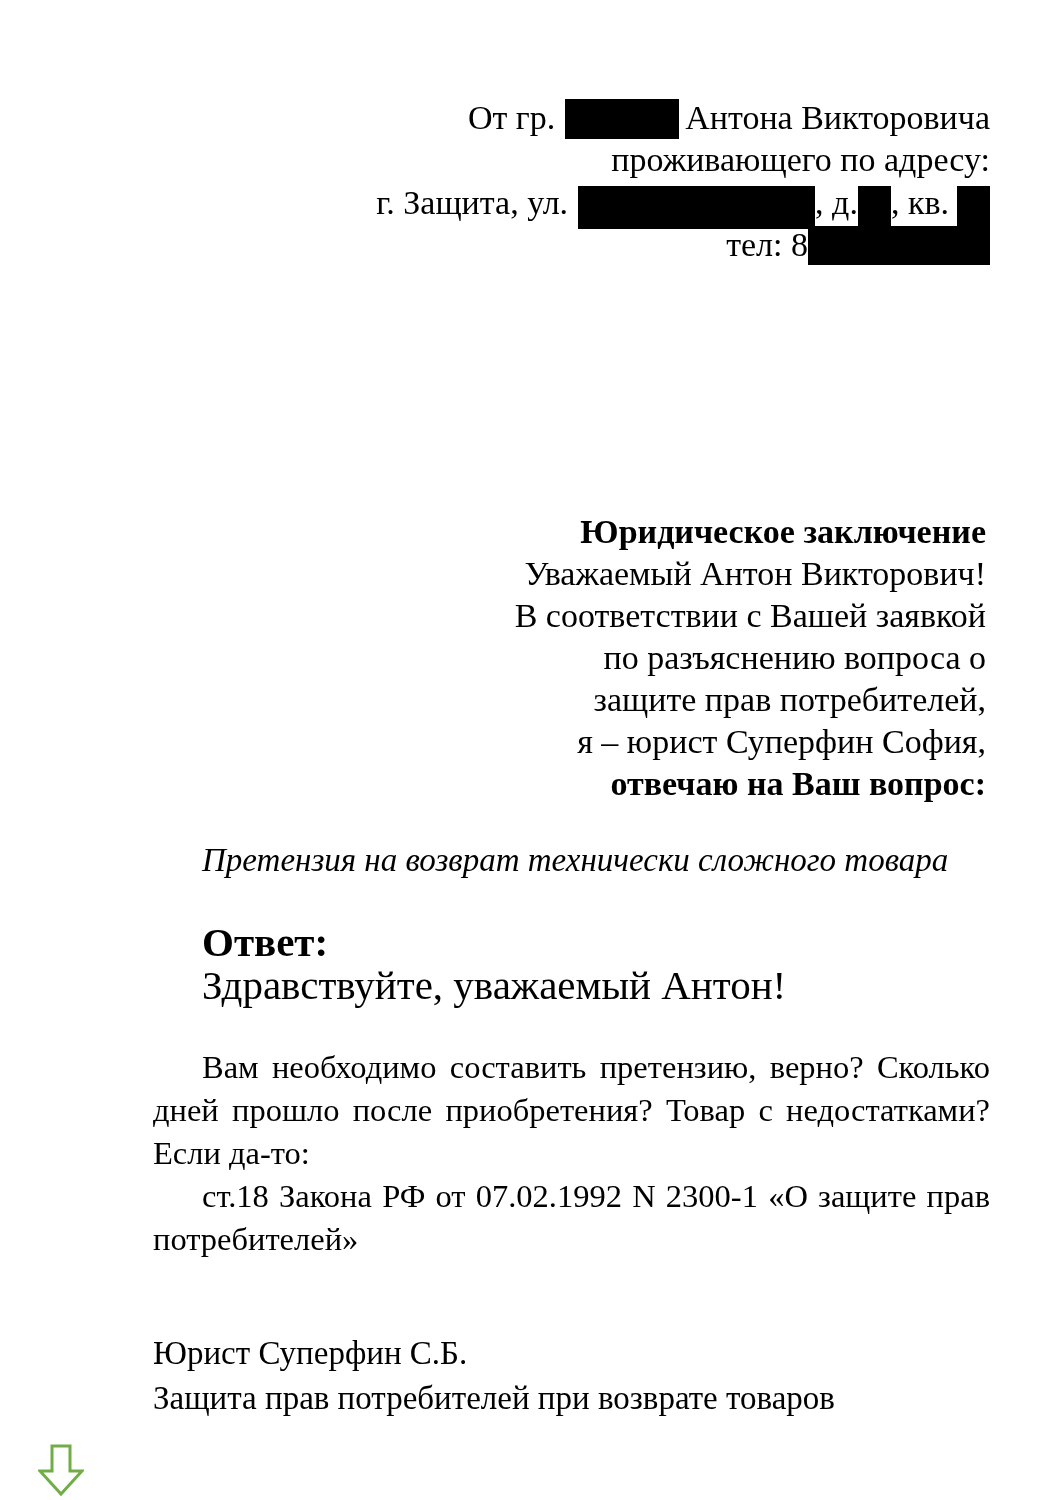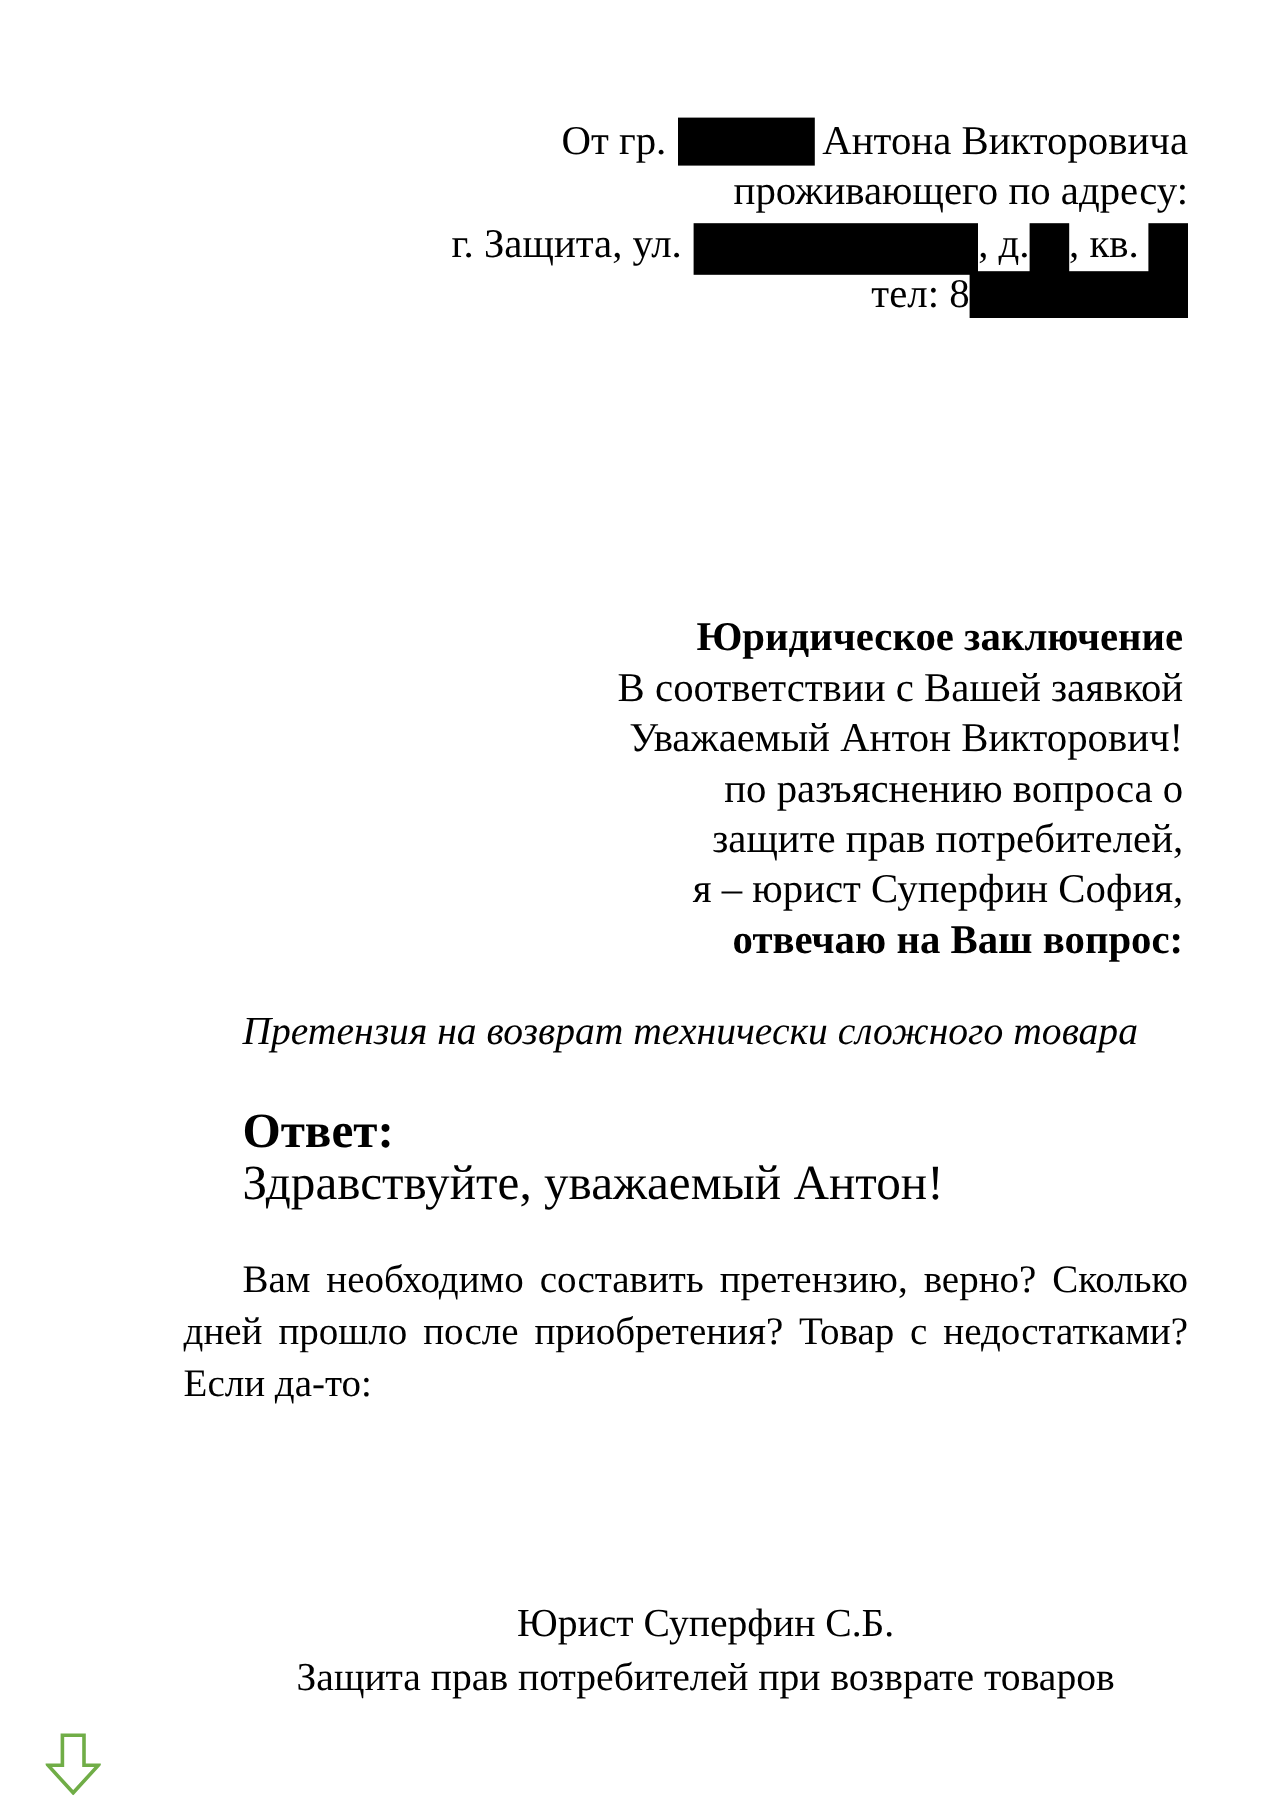--- a/index.html
+++ b/index.html
@@ -78,21 +78,20 @@
   }
   .paragraphs-block p { text-indent: 49px; margin: 0; }
   
   .footer-block {
     position: absolute;
     top: 1331px;
     left: 153px;
     width: 870px;
     font-size: 33px;
     line-height: 45px;
-    text-align: center;
   }
   
   .arrow-wrap {
     position: absolute;
     left: 38px;
     top: 1444px;
     width: 46px;
     height: 52px;
     cursor: pointer;
   }
@@ -113,37 +112,38 @@
     <div class="header-line">
       <span>г. Защита, ул.</span><span class="redact r-street"></span><span>, д.</span><span class="redact r-house"></span><span>, кв.</span><span class="redact r-apt"></span>
     </div>
     <div class="header-line">
       <span>тел: 8</span><span class="redact r-phone"></span>
     </div>
   </div>
 
   <div class="opinion-block">
     <div class="bold">Юридическое заключение</div>
+    <div>Уважаемый Антон Викторович!</div>
     <div>В соответствии с Вашей заявкой</div>
-    <div>Уважаемый Антон Викторович!</div>
     <div>по разъяснению вопроса о</div>
     <div>защите прав потребителей,</div>
     <div>я – юрист Суперфин София,</div>
     <div class="bold">отвечаю на Ваш вопрос:</div>
   </div>
 
   <div class="claim-block">Претензия на возврат технически сложного товара</div>
 
   <div class="answer-block">
     <div class="bold">Ответ:</div>
     <div>Здравствуйте, уважаемый Антон!</div>
   </div>
 
   <div class="paragraphs-block">
     <p>Вам необходимо составить претензию, верно? Сколько дней прошло после приобретения? Товар с недостатками? Если да-то:</p>
+    <p>ст.18 Закона РФ от 07.02.1992 N 2300-1 «О защите прав потребителей»</p>
   </div>
 
   <div class="footer-block">
     <div>Юрист Суперфин С.Б.</div>
     <div>Защита прав потребителей при возврате товаров</div>
   </div>
 
   <div class="arrow-wrap">
     <svg viewBox="0 0 46 52" xmlns="http://www.w3.org/2000/svg">
       <polygon points="14,2 32,2 32,27 44,27 23,50 2,27 14,27" fill="none" stroke-width="3" stroke-linejoin="miter" stroke="#70ad47"></polygon>

